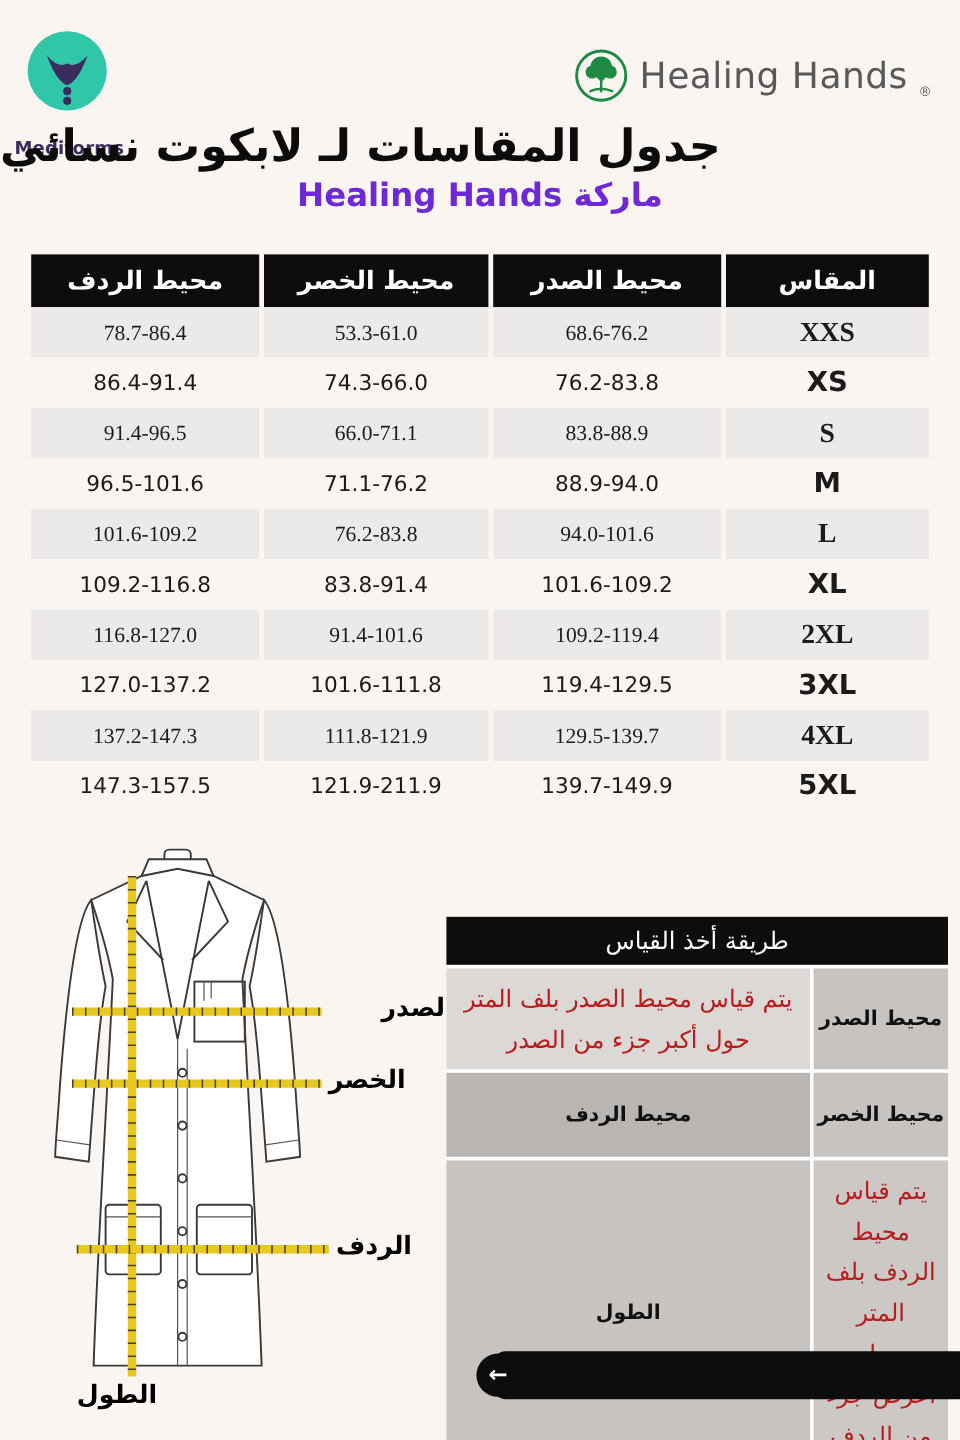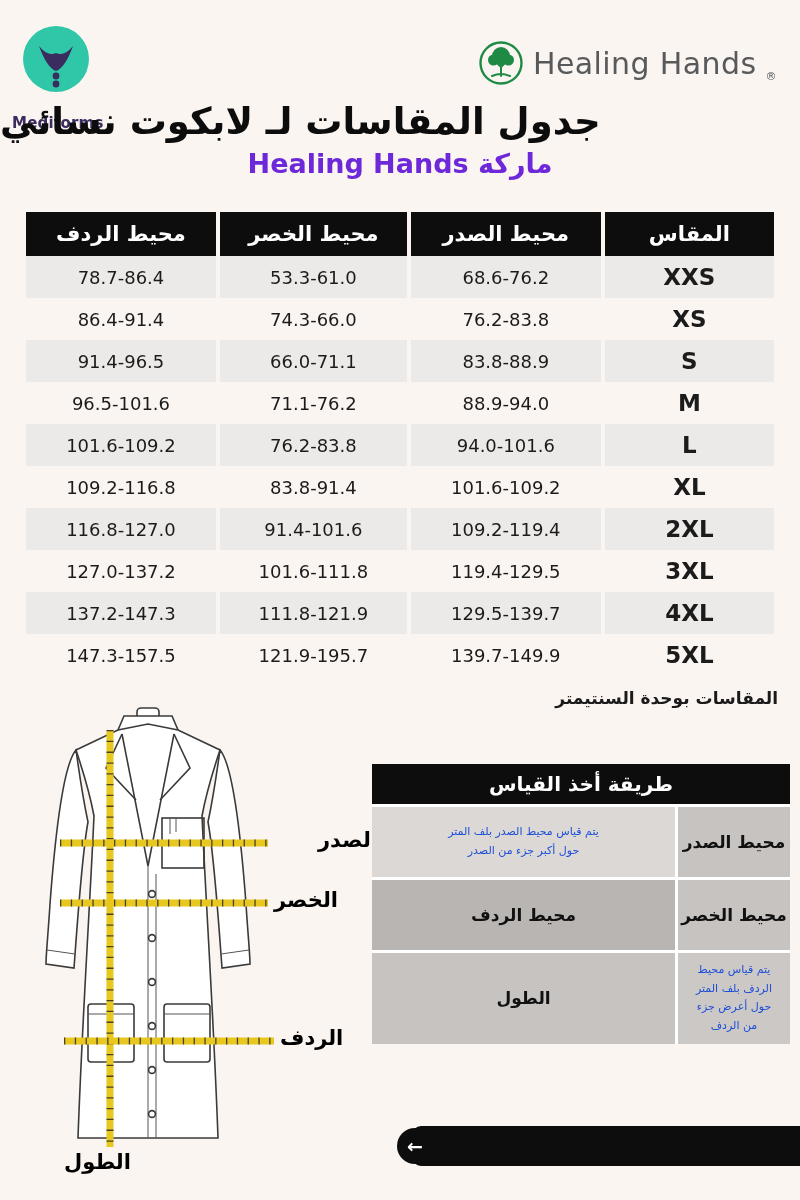--- a/index.html
+++ b/index.html
@@ -20,21 +20,21 @@
           font-size:37px;font-weight:800;color:#0c0c0c;}
   .title2{position:absolute;left:0;right:0;top:148px;text-align:center;direction:rtl;
           font-size:27px;font-weight:800;color:#6d28d9;}
   .title2 .lat{direction:ltr;unicode-bidi:isolate;}
   
   .size-table{position:absolute;left:22px;top:212px;width:756px;table-layout:fixed;
               border-collapse:separate;border-spacing:4px 0;direction:rtl;}
   .size-table th{background:var(--c-black,#0d0d0d);color:#fff;font-size:21px;font-weight:700;height:44px;padding:0;}
   .size-table td{height:42px;text-align:center;font-size:18px;color:#1b1b1b;direction:ltr;padding:0;}
   .size-table td.cell-size{font-weight:800;font-size:23px;}
-  .size-table tr.shade td{background:var(--c-shade,#eceae8);}
+  .size-table tr.shade td{background:var(--c-shade,#eceae8);font-family:Liberation Serif, serif;}
   .size-table .w-size{width:23%;}
   .size-table .w-chest{width:25.8%;}
   .size-table .w-waist{width:25.4%;}
   .size-table .w-hip{width:25.8%;}
   
   .unit-note{position:absolute;right:22px;top:688px;direction:rtl;font-size:17px;font-weight:800;color:#1a1a1a;}
   
   .coat{position:absolute;left:6px;top:704px;width:365px;height:482px;}
   .coat svg{position:absolute;left:0;top:0;}
   .coat .lbl{position:absolute;font-weight:800;font-size:21px;color:#000;white-space:nowrap;}
@@ -43,26 +43,26 @@
   .lbl-hip{left:274px;top:322px;}
   .lbl-length{left:58px;top:446px;font-size:23px;}
   .coat-fill{fill:#fff;stroke:#3a3a3a;stroke-width:1.6;}
   .coat-line{fill:none;stroke:#3a3a3a;stroke-width:1.6;}
   .coat-thin{fill:none;stroke:#555;stroke-width:1;}
   .tape{fill:none;stroke:var(--c-yellow,#e8c71e);stroke-width:7;}
   .tape-ticks{fill:none;stroke:#2b2b2b;stroke-width:7;stroke-dasharray:1.3 9.5;opacity:.85;}
   
   .measure{position:absolute;left:372px;top:764px;width:418px;background:#fff;}
   .m-header{background:var(--c-black,#0d0d0d);color:#fff;height:40px;line-height:40px;
-            text-align:center;font-size:20px;font-weight:700;direction:rtl;}
+            text-align:center;font-size:20px;font-weight:400;direction:rtl;}
   .m-grid{display:grid;grid-template-columns:112px 1fr;gap:3px;margin-top:3px;direction:rtl;background:#fff;}
   .m-label{background:var(--c-label_gray,#c7c3c1);display:flex;align-items:center;justify-content:center;
            font-weight:800;font-size:17px;color:#111;min-height:70px;text-align:center;}
   .m-text{background:var(--c-content_gray,#dcd8d5);display:flex;align-items:center;justify-content:center;
-          font-size:11px;line-height:1.7;color:#1d4ed8;white-space:pre-line;text-align:center;
+          font-size:20px;line-height:1.7;color:#b91c1c;white-space:pre-line;text-align:center;
           padding:8px 10px;min-height:70px;box-sizing:border-box;}
   .m-label.dark{background:#b9b5b2;}
   .m-text.dark{background:#ccc8c5;}
   
   .footer{position:absolute;left:412px;right:0;top:1126px;height:40px;background:var(--c-black,#0d0d0d);
           border-radius:9px 0 0 9px;color:#fff;display:flex;align-items:center;justify-content:center;
           direction:rtl;font-size:16.5px;font-weight:700;padding-left:26px;box-sizing:border-box;}
   .footer .arrow-badge{position:absolute;left:-15px;top:2px;width:36px;height:36px;border-radius:50%;
           background:var(--c-black,#0d0d0d);color:#fff;display:flex;align-items:center;justify-content:center;
           font-size:19px;font-weight:700;}
@@ -160,27 +160,26 @@
         </tr>
         <tr class="shade">
           <td class="cell-size">4XL</td>
           <td class="cell-chest">129.5-139.7</td>
           <td class="cell-waist">111.8-121.9</td>
           <td class="cell-hip">137.2-147.3</td>
         </tr>
         <tr>
           <td class="cell-size">5XL</td>
           <td class="cell-chest">139.7-149.9</td>
-          <td class="cell-waist">121.9-195.7</td>
+          <td class="cell-waist">121.9-211.9</td>
           <td class="cell-hip">147.3-157.5</td>
         </tr>
       </tbody>
   </table>
 
-  <div class="unit-note">المقاسات بوحدة السنتيمتر</div>
 
   <div class="coat">
     <svg width="365" height="482" viewBox="0 0 365 482">
 
       <rect x="131" y="4" width="22" height="18" rx="4" class="coat-fill"></rect>
       <path d="M112,26 L118,12 L166,12 L172,26 Z" class="coat-fill"></path>
 
       <path d="M70,46 C58,60 50,120 44,200 C42,232 40,250 40,260 L68,264 C72,210 76,150 82,118 C76,90 72,60 70,46 Z" class="coat-fill"></path>
       <path d="M214,46 C226,60 234,120 240,200 C242,232 244,250 244,260 L216,264 C212,210 208,150 202,118 C208,90 212,60 214,46 Z" class="coat-fill"></path>
       <path d="M41,246 L69,250 M243,246 L215,250" class="coat-thin"></path>

